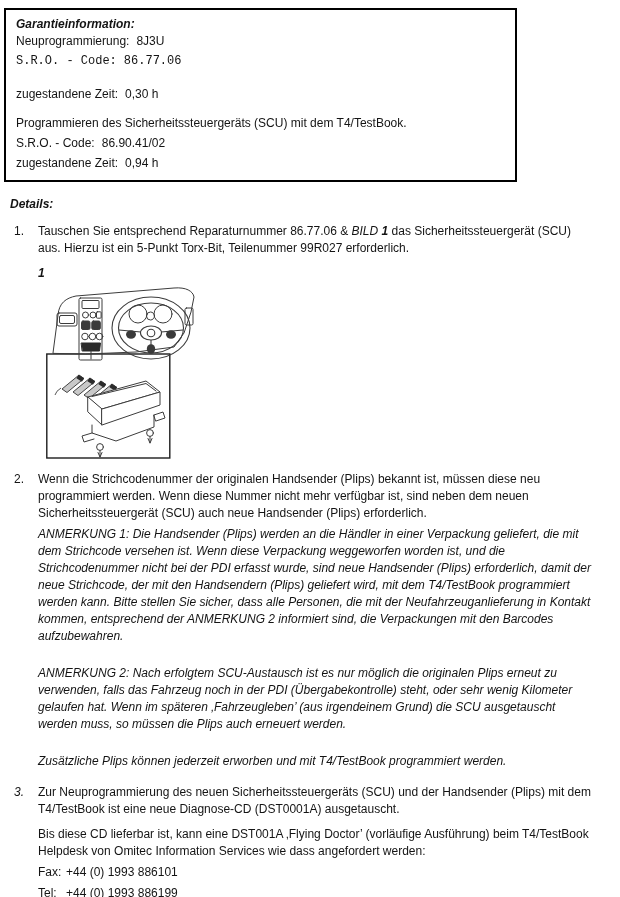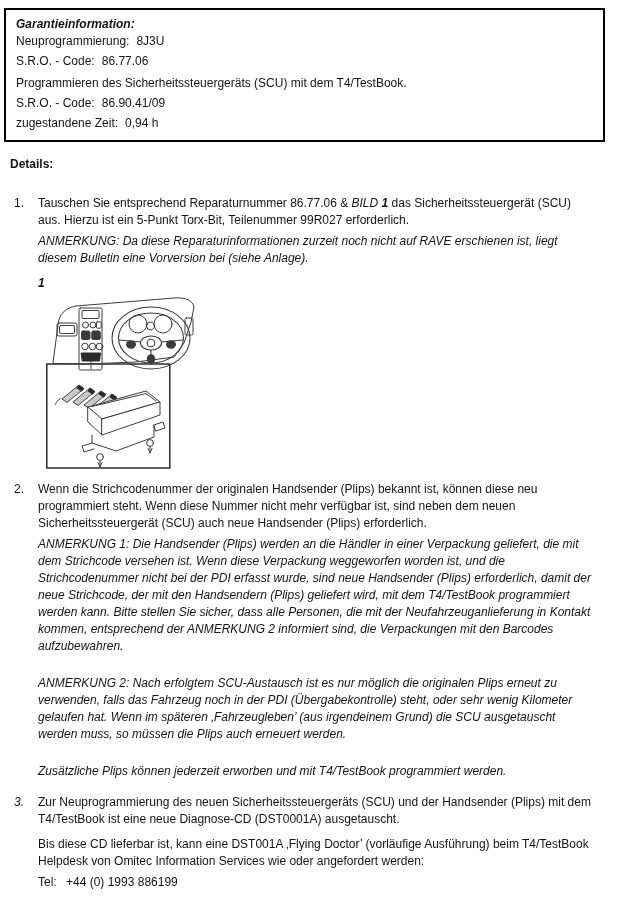--- a/index.html
+++ b/index.html
@@ -7,34 +7,34 @@
   body { width:620px; }
   .page {
     width:620px; min-height:897px;
     padding:8px 0 10px 4px;
     font-family:"Liberation Sans", sans-serif;
     font-size:12px; line-height:17px; color:#141414;
     background:#fff;
   }
   
   .warranty-box {
-    width:601px;
+    width:513px;
     border:2px solid #000;
     padding:6px 12px 8px 10px;
     margin-bottom:14px;
   }
   .wb-title { font-weight:bold; font-style:italic; }
   .row { white-space:nowrap; }
   .lv-value { margin-left:7px; }
   .mb0 { margin-bottom:0; }
   .mb3 { margin-bottom:3px; }
-  .mb5 { margin-bottom:5px; }
+  .mb5 { margin-bottom:16px;font-family:Liberation Mono, monospace; }
   .mb12 { margin-bottom:12px; }
   
-  .details-heading { font-weight:bold; margin:0 0 22px 6px; }
+  .details-heading { font-weight:bold; font-style:italic; margin:0 0 10px 6px; }
   .item { display:flex; margin-bottom:10px; }
   .item-num { flex:0 0 34px; padding-left:10px; }
   .item-num.italic { font-style:italic; }
   .item-body { flex:1; padding-right:28px; }
   .item-body p { margin:0 0 4px; }
   .item-body p.tight { margin-bottom:0;margin-top:20px; }
   .note { font-style:italic; }
   .gap8 { margin-bottom:8px !important; }
   .fig-label { font-weight:bold; font-style:italic; margin:8px 0 3px !important; }
   .fig-svg { display:block; margin-left:8px; }
@@ -44,32 +44,32 @@
 </style>
 </head>
 <body>
 
 <div class="page">
 
   <div class="warranty-box">
     <p class="wb-title mb0">Garantieinformation:</p>
     <p class="row mb3"><span>Neuprogrammierung:</span><span class="lv-value">8J3U</span></p>
     <p class="row mb5"><span>S.R.O. - Code:</span><span class="lv-value">86.77.06</span></p>
+    <p class="row mb12"><span>zugestandene Zeit:</span><span class="lv-value">0,30 h</span></p>
     <p class="mb3">Programmieren des Sicherheitssteuergeräts (SCU) mit dem T4/TestBook.</p>
-    <p class="row mb3"><span>S.R.O. - Code:</span><span class="lv-value">86.90.41/09</span></p>
+    <p class="row mb3"><span>S.R.O. - Code:</span><span class="lv-value">86.90.41/02</span></p>
     <p class="row mb0"><span>zugestandene Zeit:</span><span class="lv-value">0,94 h</span></p>
   </div>
 
   <p class="details-heading">Details:</p>
 
   <div class="item">
     <div class="item-num">1.</div>
     <div class="item-body">
       <p><span>Tauschen Sie entsprechend Reparaturnummer 86.77.06 &amp; </span><i>BILD </i><b><i>1</i></b><span> das Sicherheitssteuergerät (SCU) aus. Hierzu ist ein 5-Punkt Torx-Bit, Teilenummer 99R027 erforderlich.</span></p>
-      <p class="note">ANMERKUNG: Da diese Reparaturinformationen zurzeit noch nicht auf RAVE erschienen ist, liegt diesem Bulletin eine Vorversion bei (siehe Anlage).</p>
       <p class="fig-label">1</p>
 
       <svg class="fig-svg" viewBox="0 0 150 176" width="150" height="176" aria-hidden="true">
 
         <rect x="0.8" y="69" width="123" height="104" fill="none" stroke="#1d1d1d" stroke-width="1.4"></rect>
 
         <g fill="none" stroke="#3c3c3c" stroke-width="1" stroke-linejoin="round" stroke-linecap="round">
           <path d="M7,68 L12,30 C13,18 20,13 30,11 L128,3 C140,2 147,6 148,12 L145,27 L138,48 L128,62 L90,67 L40,69 Z"></path>
 
           <rect x="11" y="28" width="20" height="13" rx="2"></rect>
@@ -133,30 +133,31 @@
           <circle cx="54" cy="162" r="3.4"></circle>
           <path d="M54,165.5 L54,172 M52,167.5 L54,172 L56,167.5"></path>
         </g>
       </svg>
     </div>
   </div>
 
   <div class="item item2">
     <div class="item-num">2.</div>
     <div class="item-body">
-      <p>Wenn die Strichcodenummer der originalen Handsender (Plips) bekannt ist, können diese neu programmiert steht. Wenn diese Nummer nicht mehr verfügbar ist, sind neben dem neuen Sicherheitssteuergerät (SCU) auch neue Handsender (Plips) erforderlich.</p>
+      <p>Wenn die Strichcodenummer der originalen Handsender (Plips) bekannt ist, müssen diese neu programmiert werden. Wenn diese Nummer nicht mehr verfügbar ist, sind neben dem neuen Sicherheitssteuergerät (SCU) auch neue Handsender (Plips) erforderlich.</p>
       <p class="note gap8">ANMERKUNG 1:  Die Handsender (Plips) werden an die Händler in einer Verpackung geliefert, die mit dem Strichcode versehen ist. Wenn diese Verpackung weggeworfen worden ist, und die Strichcodenummer nicht bei der PDI erfasst wurde, sind neue Handsender (Plips) erforderlich, damit der neue Strichcode, der mit den Handsendern (Plips) geliefert wird, mit dem T4/TestBook programmiert werden kann. Bitte stellen Sie sicher, dass alle Personen, die mit der Neufahrzeuganlieferung in Kontakt kommen, entsprechend der ANMERKUNG 2 informiert sind, die Verpackungen mit den Barcodes aufzubewahren.</p>
       <p class="note tight">ANMERKUNG 2: Nach erfolgtem SCU-Austausch ist es nur möglich die originalen Plips erneut zu verwenden, falls das Fahrzeug noch in der PDI (Übergabekontrolle) steht, oder sehr wenig Kilometer gelaufen hat. Wenn im späteren ‚Fahrzeugleben’ (aus irgendeinem Grund) die SCU ausgetauscht werden muss, so müssen die Plips auch erneuert werden.</p>
       <p class="note tight">Zusätzliche Plips können jederzeit erworben und mit T4/TestBook programmiert werden.</p>
     </div>
   </div>
 
   <div class="item item-last">
     <div class="item-num italic">3.</div>
     <div class="item-body">
       <p class="gap8">Zur Neuprogrammierung des neuen Sicherheitssteuergeräts (SCU) und der Handsender (Plips) mit dem T4/TestBook ist eine neue Diagnose-CD (DST0001A) ausgetauscht.</p>
-      <p>Bis diese CD lieferbar ist, kann eine DST001A ‚Flying Doctor’ (vorläufige Ausführung) beim T4/TestBook Helpdesk von Omitec Information Services wie oder angefordert werden:</p>
+      <p>Bis diese CD lieferbar ist, kann eine DST001A ‚Flying Doctor’ (vorläufige Ausführung) beim T4/TestBook Helpdesk von Omitec Information Services wie dass angefordert werden:</p>
+      <p><span class="contact-label">Fax:</span><span>+44 (0) 1993 886101</span></p>
       <p class="gap8"><span class="contact-label">Tel:</span><span>+44 (0) 1993 886199</span></p>
 
     </div>
   </div>
 
 </div>
 
 </body></html>

